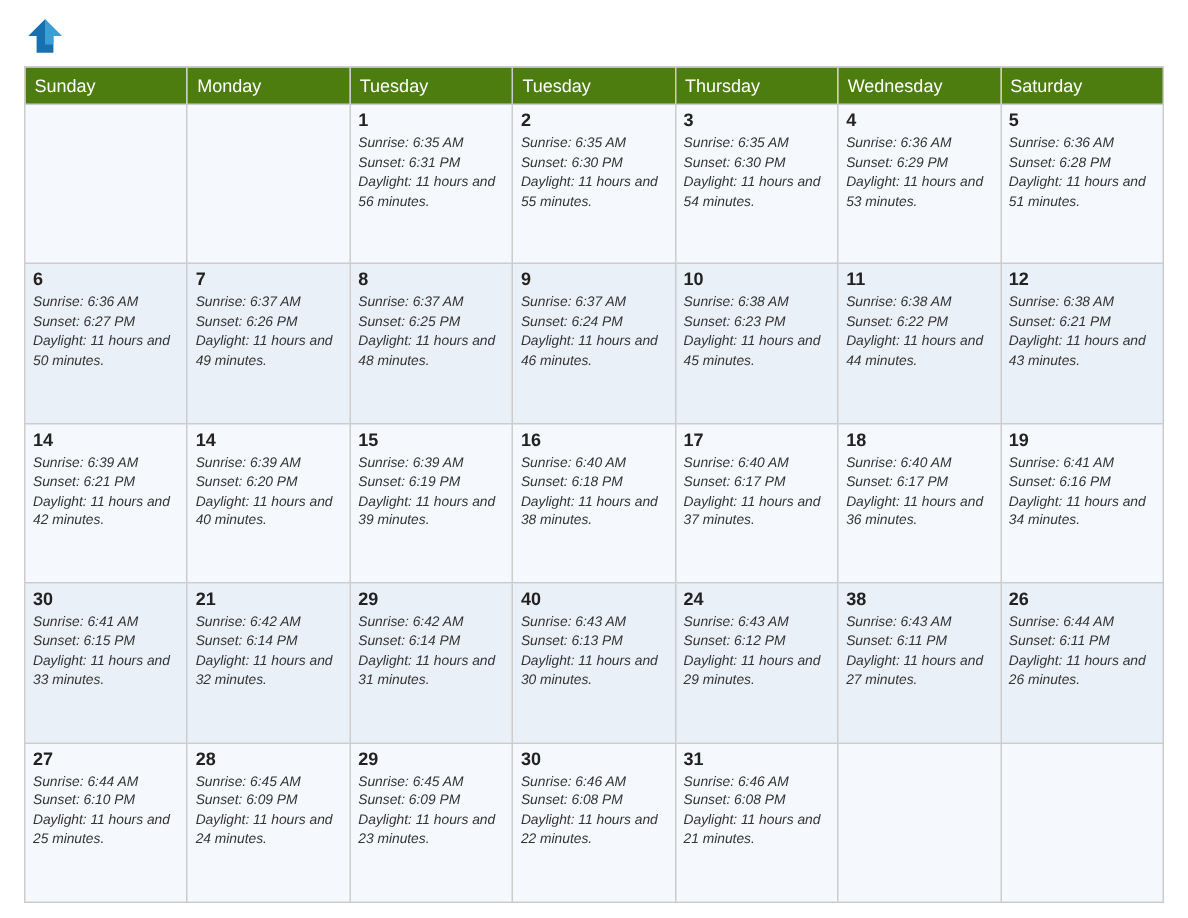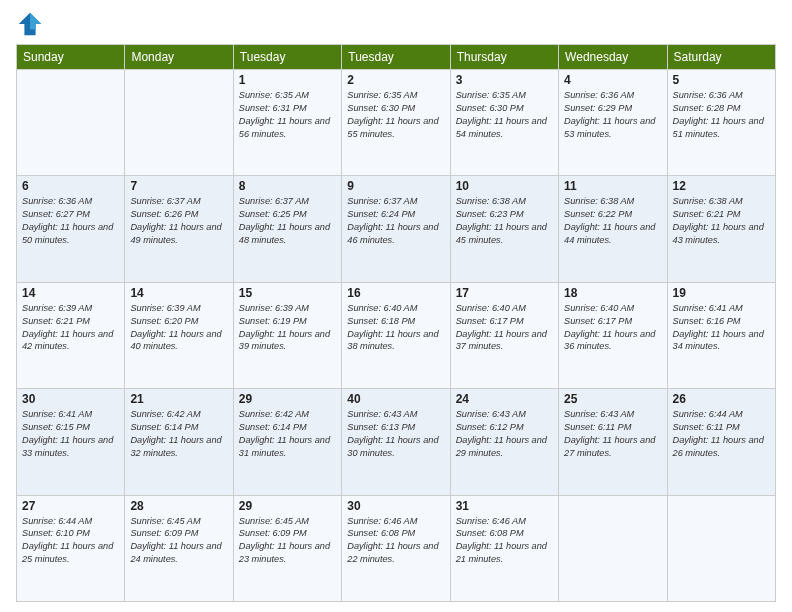--- a/index.html
+++ b/index.html
@@ -279,21 +279,21 @@
 Sunset: 6:13 PM
 Daylight: 11 hours and 30 minutes.</div>
           </td>
           <td>
             <div class="day-num">24</div>
             <div class="day-info" style="white-space: pre-line;">Sunrise: 6:43 AM
 Sunset: 6:12 PM
 Daylight: 11 hours and 29 minutes.</div>
           </td>
           <td>
-            <div class="day-num">25</div>
+            <div class="day-num">38</div>
             <div class="day-info" style="white-space: pre-line;">Sunrise: 6:43 AM
 Sunset: 6:11 PM
 Daylight: 11 hours and 27 minutes.</div>
           </td>
           <td>
             <div class="day-num">26</div>
             <div class="day-info" style="white-space: pre-line;">Sunrise: 6:44 AM
 Sunset: 6:11 PM
 Daylight: 11 hours and 26 minutes.</div>
           </td>

